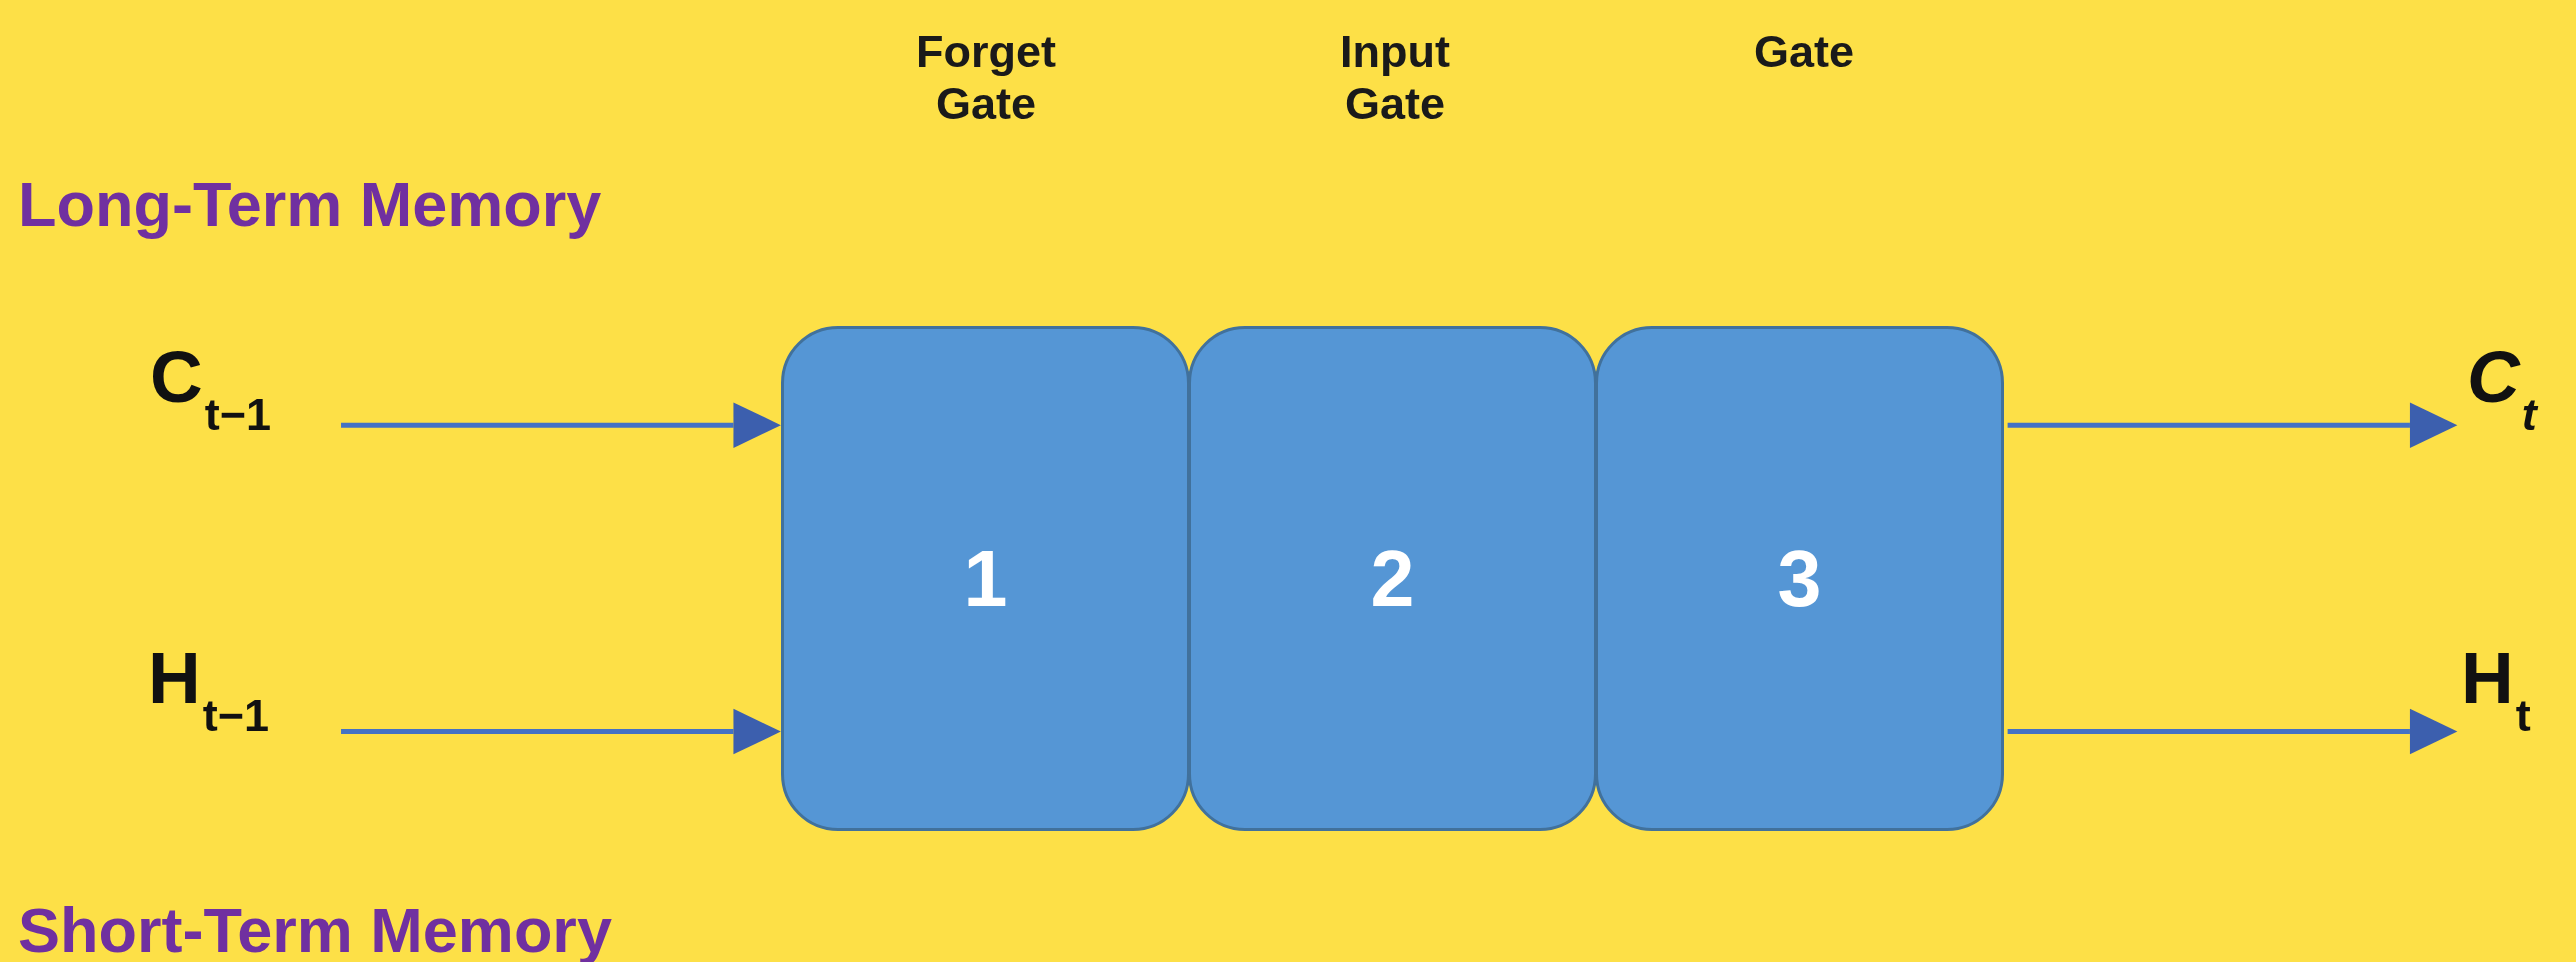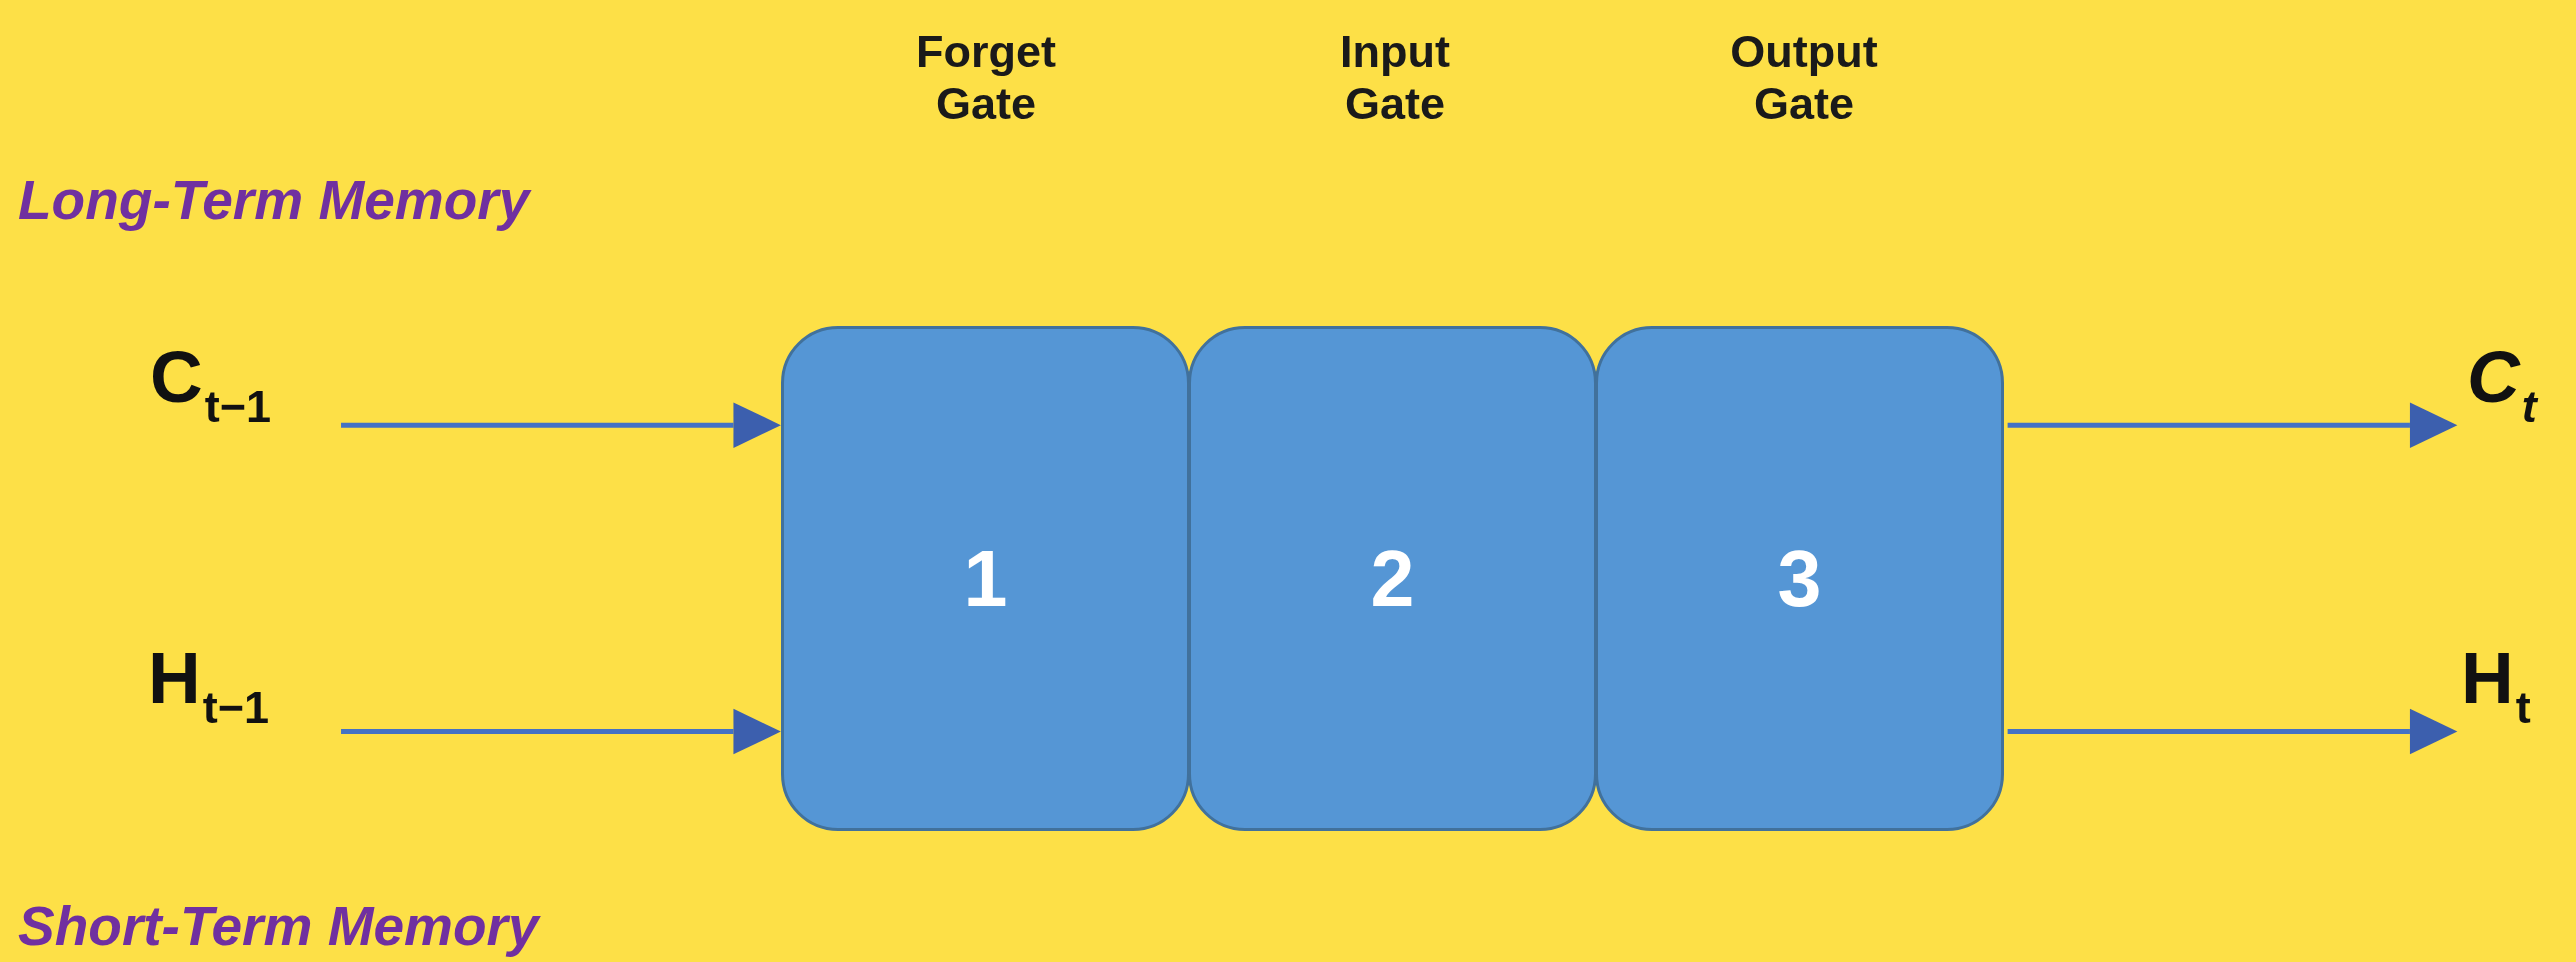--- a/index.html
+++ b/index.html
@@ -25,43 +25,42 @@
     font-weight: bold;
     line-height: 1.16;
     color: var(--gate-title, #1a1a1a);
     letter-spacing: 0px;
   }
   .gate-header .line { display: block; }
   
   .memory-label {
     position: absolute;
     left: 18px;
-    font-size: 55px;
+    font-size: 63px;
     font-weight: bold;
     color: var(--memory-label, #7030A0);
     white-space: nowrap;
-    font-style: italic;
   }
   .memory-label.long  { top: 168px; }
   .memory-label.short { top: 856px; margin-top: 38px; }
   
   .signal-label {
     position: absolute;
     font-size: 73px;
     font-weight: bold;
     color: #111111;
     white-space: nowrap;
     line-height: 1;
   }
   .signal-label sub {
     font-size: 45px;
     font-weight: bold;
     vertical-align: baseline;
     position: relative;
-    top: 20px;
+    top: 28px;
     left: 2px;
     margin-top: 9px;
   }
   .signal-label.cell-in   { left: 150px;  top: 340px; }
   .signal-label.hidden-in { left: 148px;  top: 641px; }
   .signal-label.cell-out  { left: 2467px; top: 340px; font-style: italic; }
   .signal-label.hidden-out{ left: 2461px; top: 641px; }
   
   .gate-box {
     position: absolute;
@@ -102,21 +101,20 @@
 
   <div class="gate-header" style="left:798px;">
     <span class="line">Forget</span>
     <span class="line">Gate</span>
   </div>
   <div class="gate-header" style="left:1207px;text-align:center;">
     <span class="line">Input</span>
     <span class="line">Gate</span>
   </div>
   <div class="gate-header" style="left:1616px;">
-    <span class="line">Output</span>
     <span class="line">Gate</span>
   </div>
 
   <div class="memory-label long">Long-Term Memory</div>
   <div class="memory-label short">Short-Term Memory</div>
 
   <div class="signal-label cell-in"><span>C</span><sub>t−1</sub></div>
   <div class="signal-label hidden-in"><span>H</span><sub>t−1</sub></div>
   <div class="signal-label cell-out"><span>C</span><sub>t</sub></div>
   <div class="signal-label hidden-out"><span>H</span><sub>t</sub></div>

